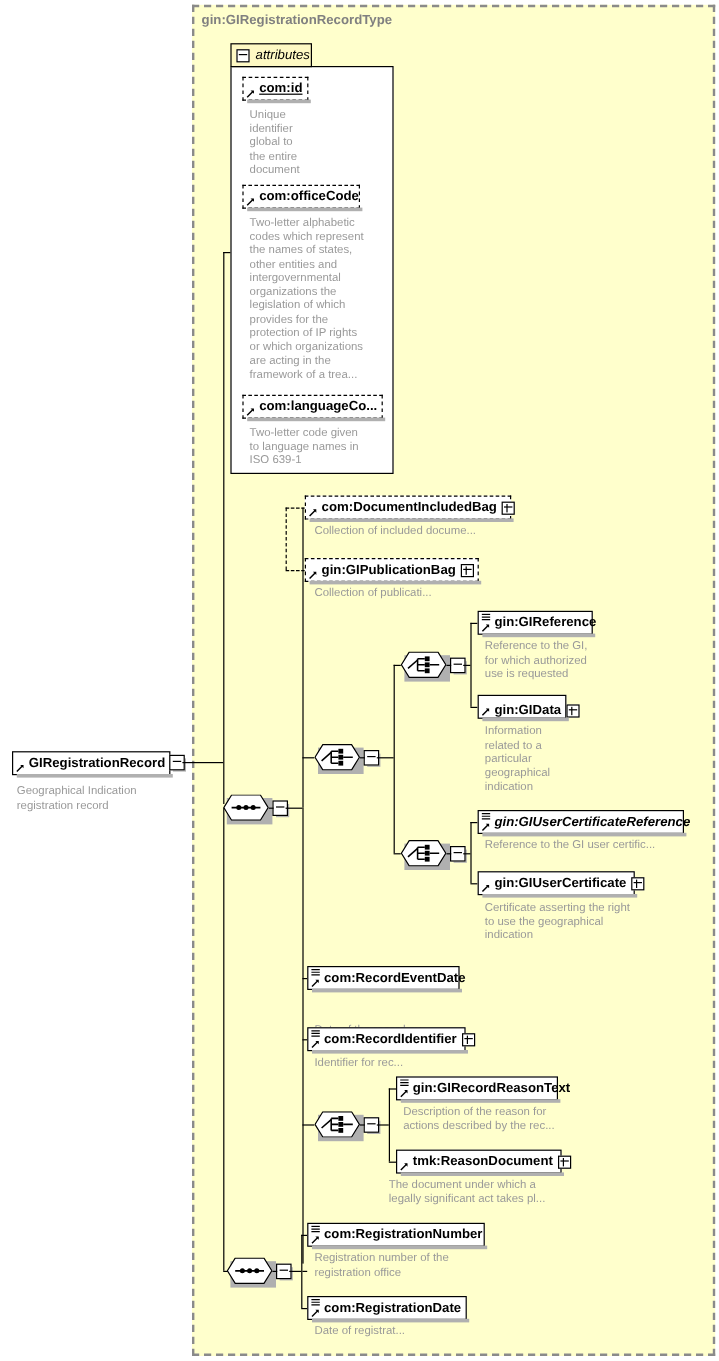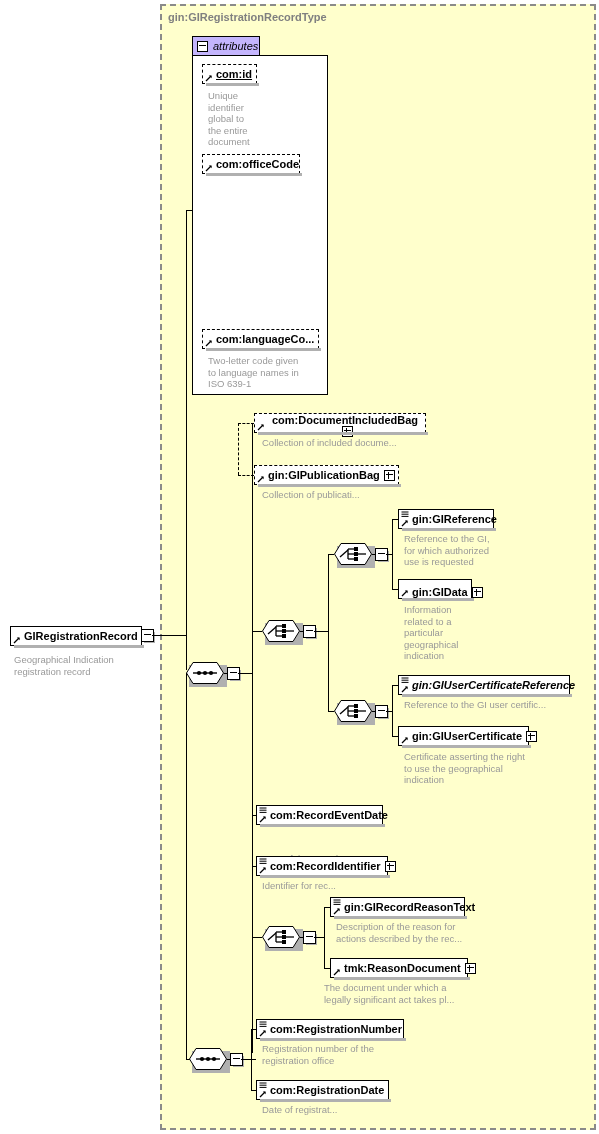--- a/index.html
+++ b/index.html
@@ -23,21 +23,21 @@
 
   
   .attr-panel{
     position:absolute;
     background:#ffffff;
     border:1px solid #000;
     box-sizing:border-box;
   }
   .attr-tab{
     position:absolute;
-    background:#c4b5fd;
+    background:#fef9c3;
     border:1px solid #000;
     box-sizing:border-box;
     display:flex;align-items:center;
     padding-left:4px;
     font-style:italic;
     font-size:11px;
     color:#000;
   }
   .attr-tab .minus{
     display:inline-block;width:9px;height:9px;
@@ -148,20 +148,32 @@
 document</div>
 
   <div class="node dashed" style="left:202px;top:154px;width:98px;">
     <svg class="arrow" viewBox="0 0 8 8">
       <path d="M1 7 L6 2" stroke="#000" stroke-width="1.2" fill="none"></path>
       <path d="M6.6 1.4 L6.6 4.2 L3.8 1.4 Z" fill="#000"></path>
     </svg>
     <span>com:officeCode</span>
     <span class="shadow"></span>
   </div>
+  <div class="doc" style="left:208px;top:180px;width:116px;">Two-letter alphabetic
+codes which represent
+the names of states,
+other entities and
+intergovernmental
+organizations the
+legislation of which
+provides for the
+protection of IP rights
+or which organizations
+are acting in the
+framework of a trea...</div>
 
   <div class="node dashed" style="left:202px;top:329px;width:117px;">
     <svg class="arrow" viewBox="0 0 8 8">
       <path d="M1 7 L6 2" stroke="#000" stroke-width="1.2" fill="none"></path>
       <path d="M6.6 1.4 L6.6 4.2 L3.8 1.4 Z" fill="#000"></path>
     </svg>
     <span>com:languageCo...</span>
     <span class="shadow"></span>
   </div>
   <div class="doc" style="left:208px;top:355px;width:116px;">Two-letter code given
@@ -186,21 +198,21 @@
   <div class="hline" style="left:224px;top:673px;width:4px;"></div>
   <div class="hline" style="left:238px;top:673px;width:14px;"></div>
 
   <div class="vline" style="left:252px;top:423px;height:250px;"></div>
   <div class="vline" style="left:252px;top:673px;height:380px;"></div>
 
   <div class="vline dash" style="left:238px;top:423px;height:52px;"></div>
   <div class="hline dash" style="left:238px;top:423px;width:16px;"></div>
   <div class="hline dash" style="left:238px;top:475px;width:16px;"></div>
 
-  <div class="node dashed" style="left:254px;top:413px;width:172px;flex-direction:column;">
+  <div class="node dashed" style="left:254px;top:413px;width:172px;">
     <svg class="arrow" viewBox="0 0 8 8">
       <path d="M1 7 L6 2" stroke="#000" stroke-width="1.2" fill="none"></path>
       <path d="M6.6 1.4 L6.6 4.2 L3.8 1.4 Z" fill="#000"></path>
     </svg>
     <span>com:DocumentIncludedBag</span>
     <span class="plus"></span>
     <span class="shadow"></span>
   </div>
   <div class="doc" style="left:262px;top:437px;width:200px;">Collection of included docume...</div>
 

